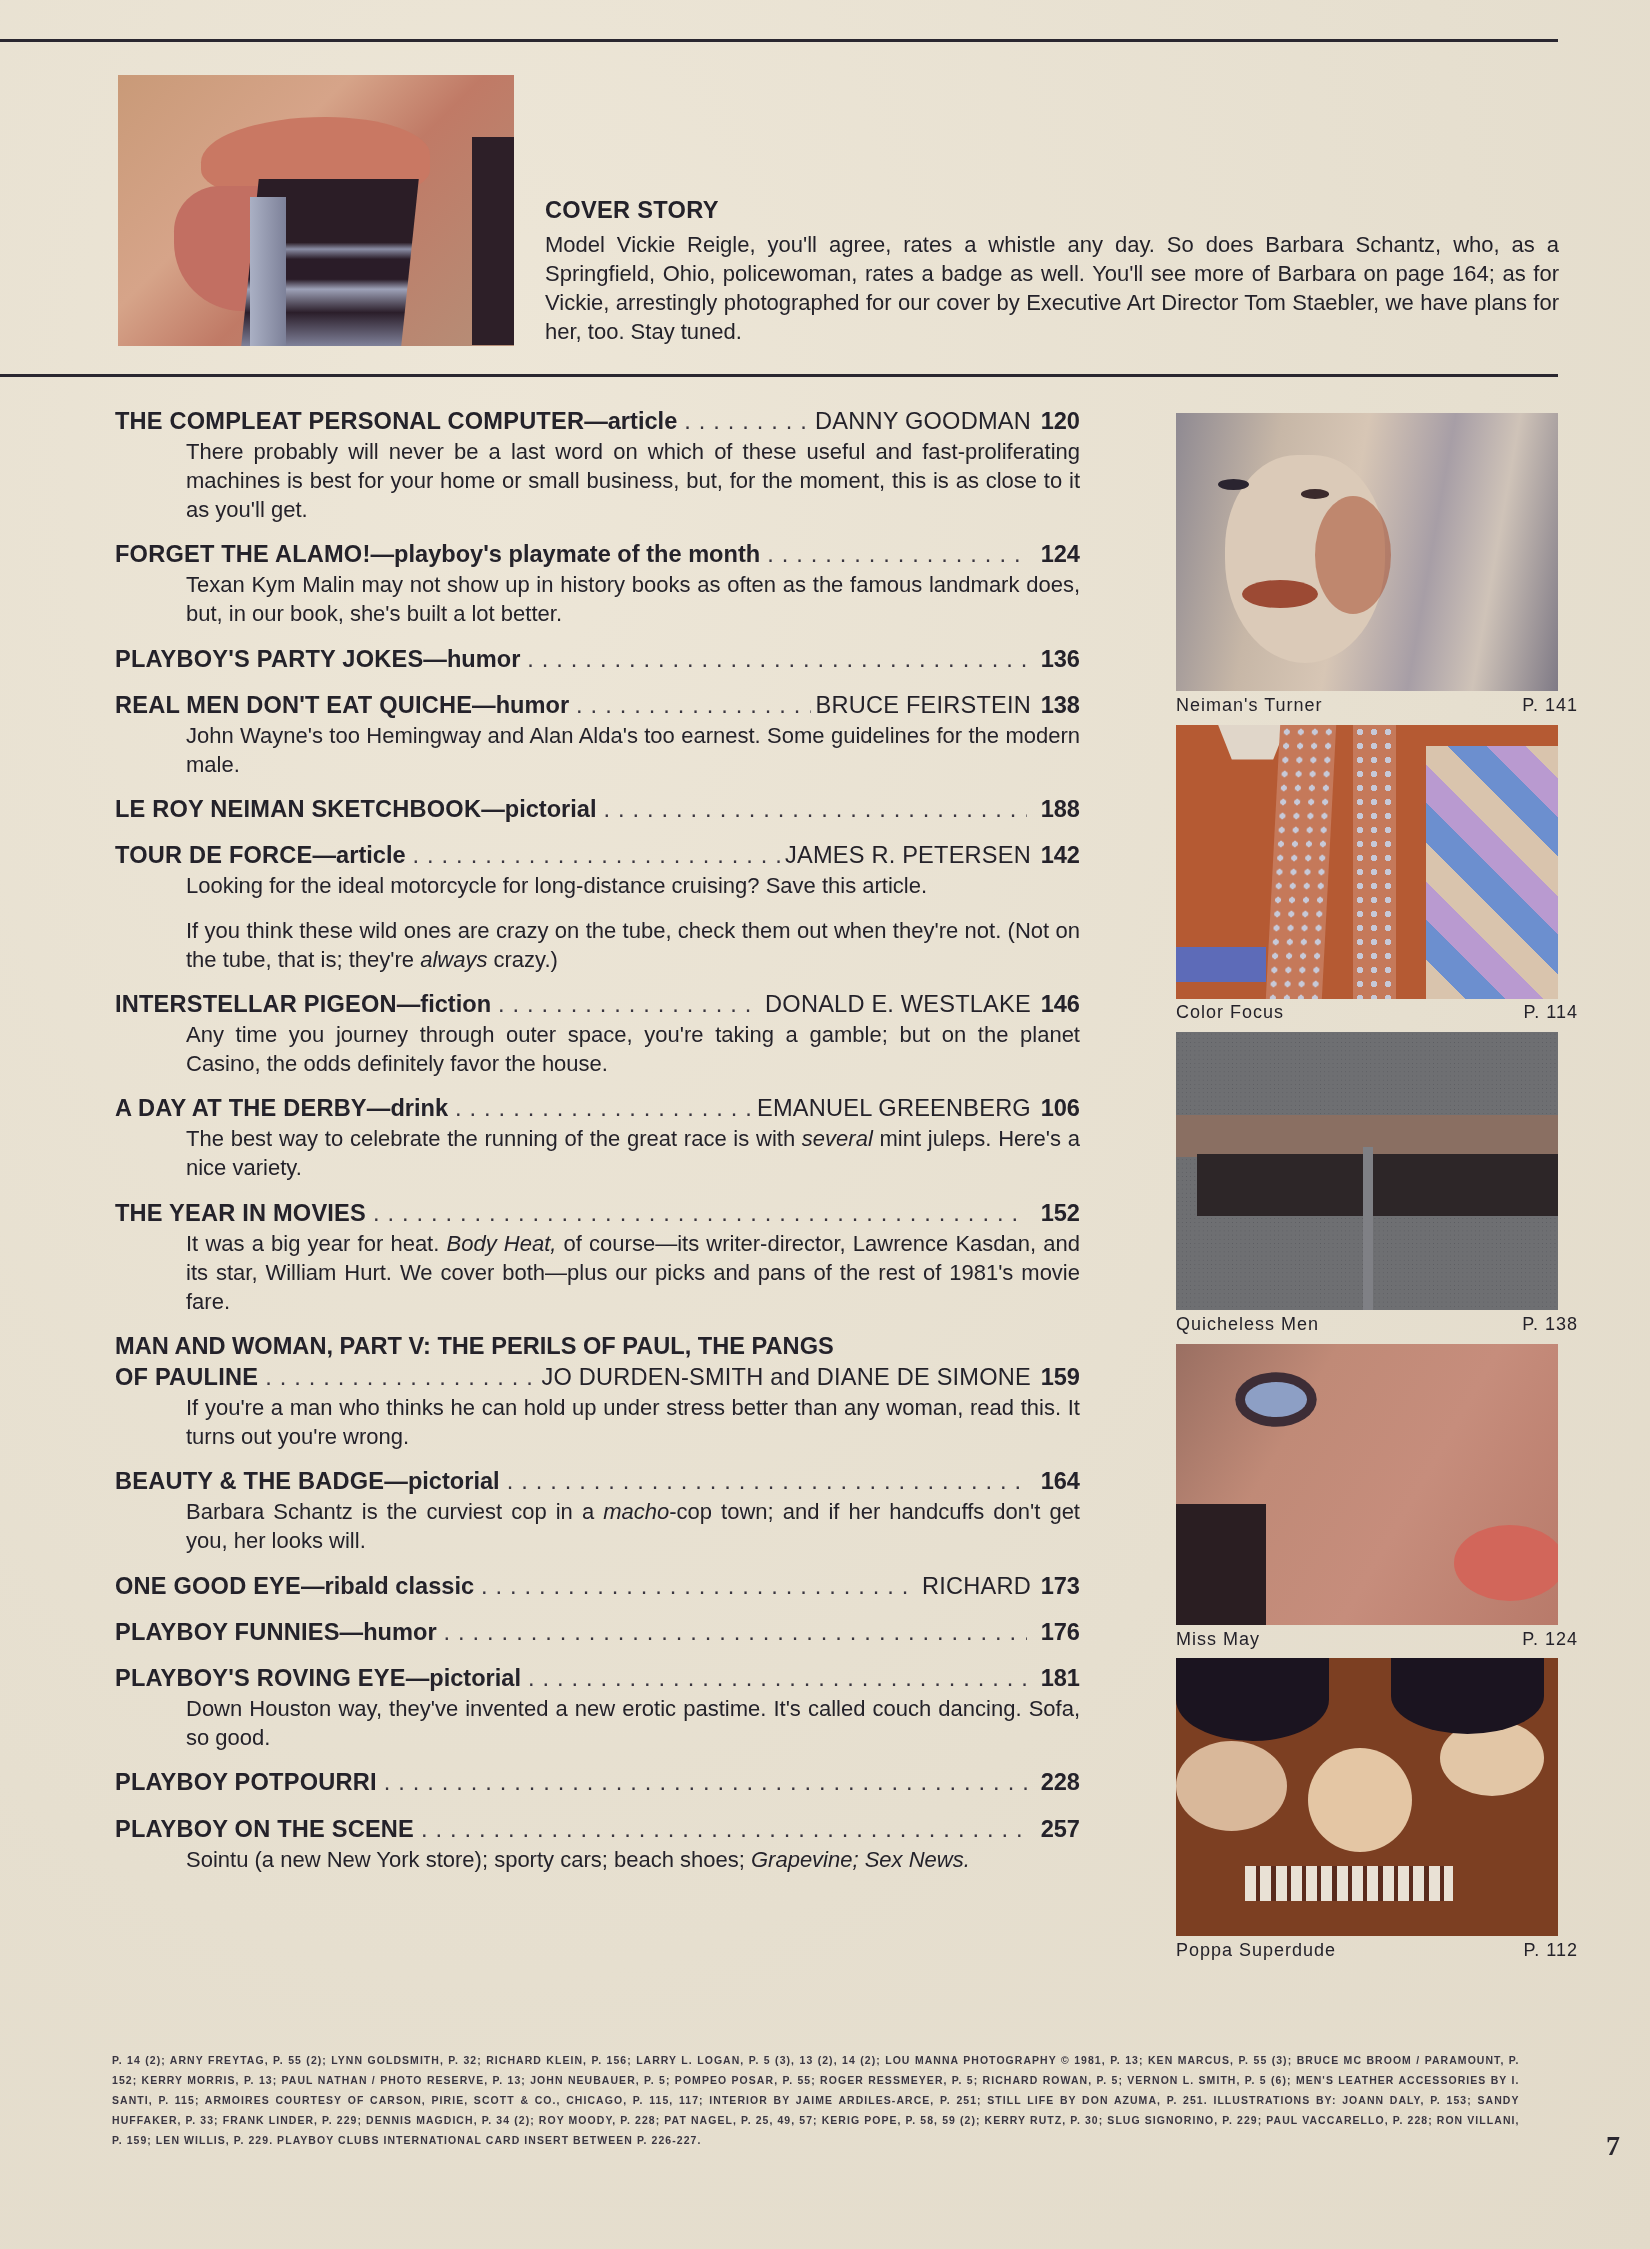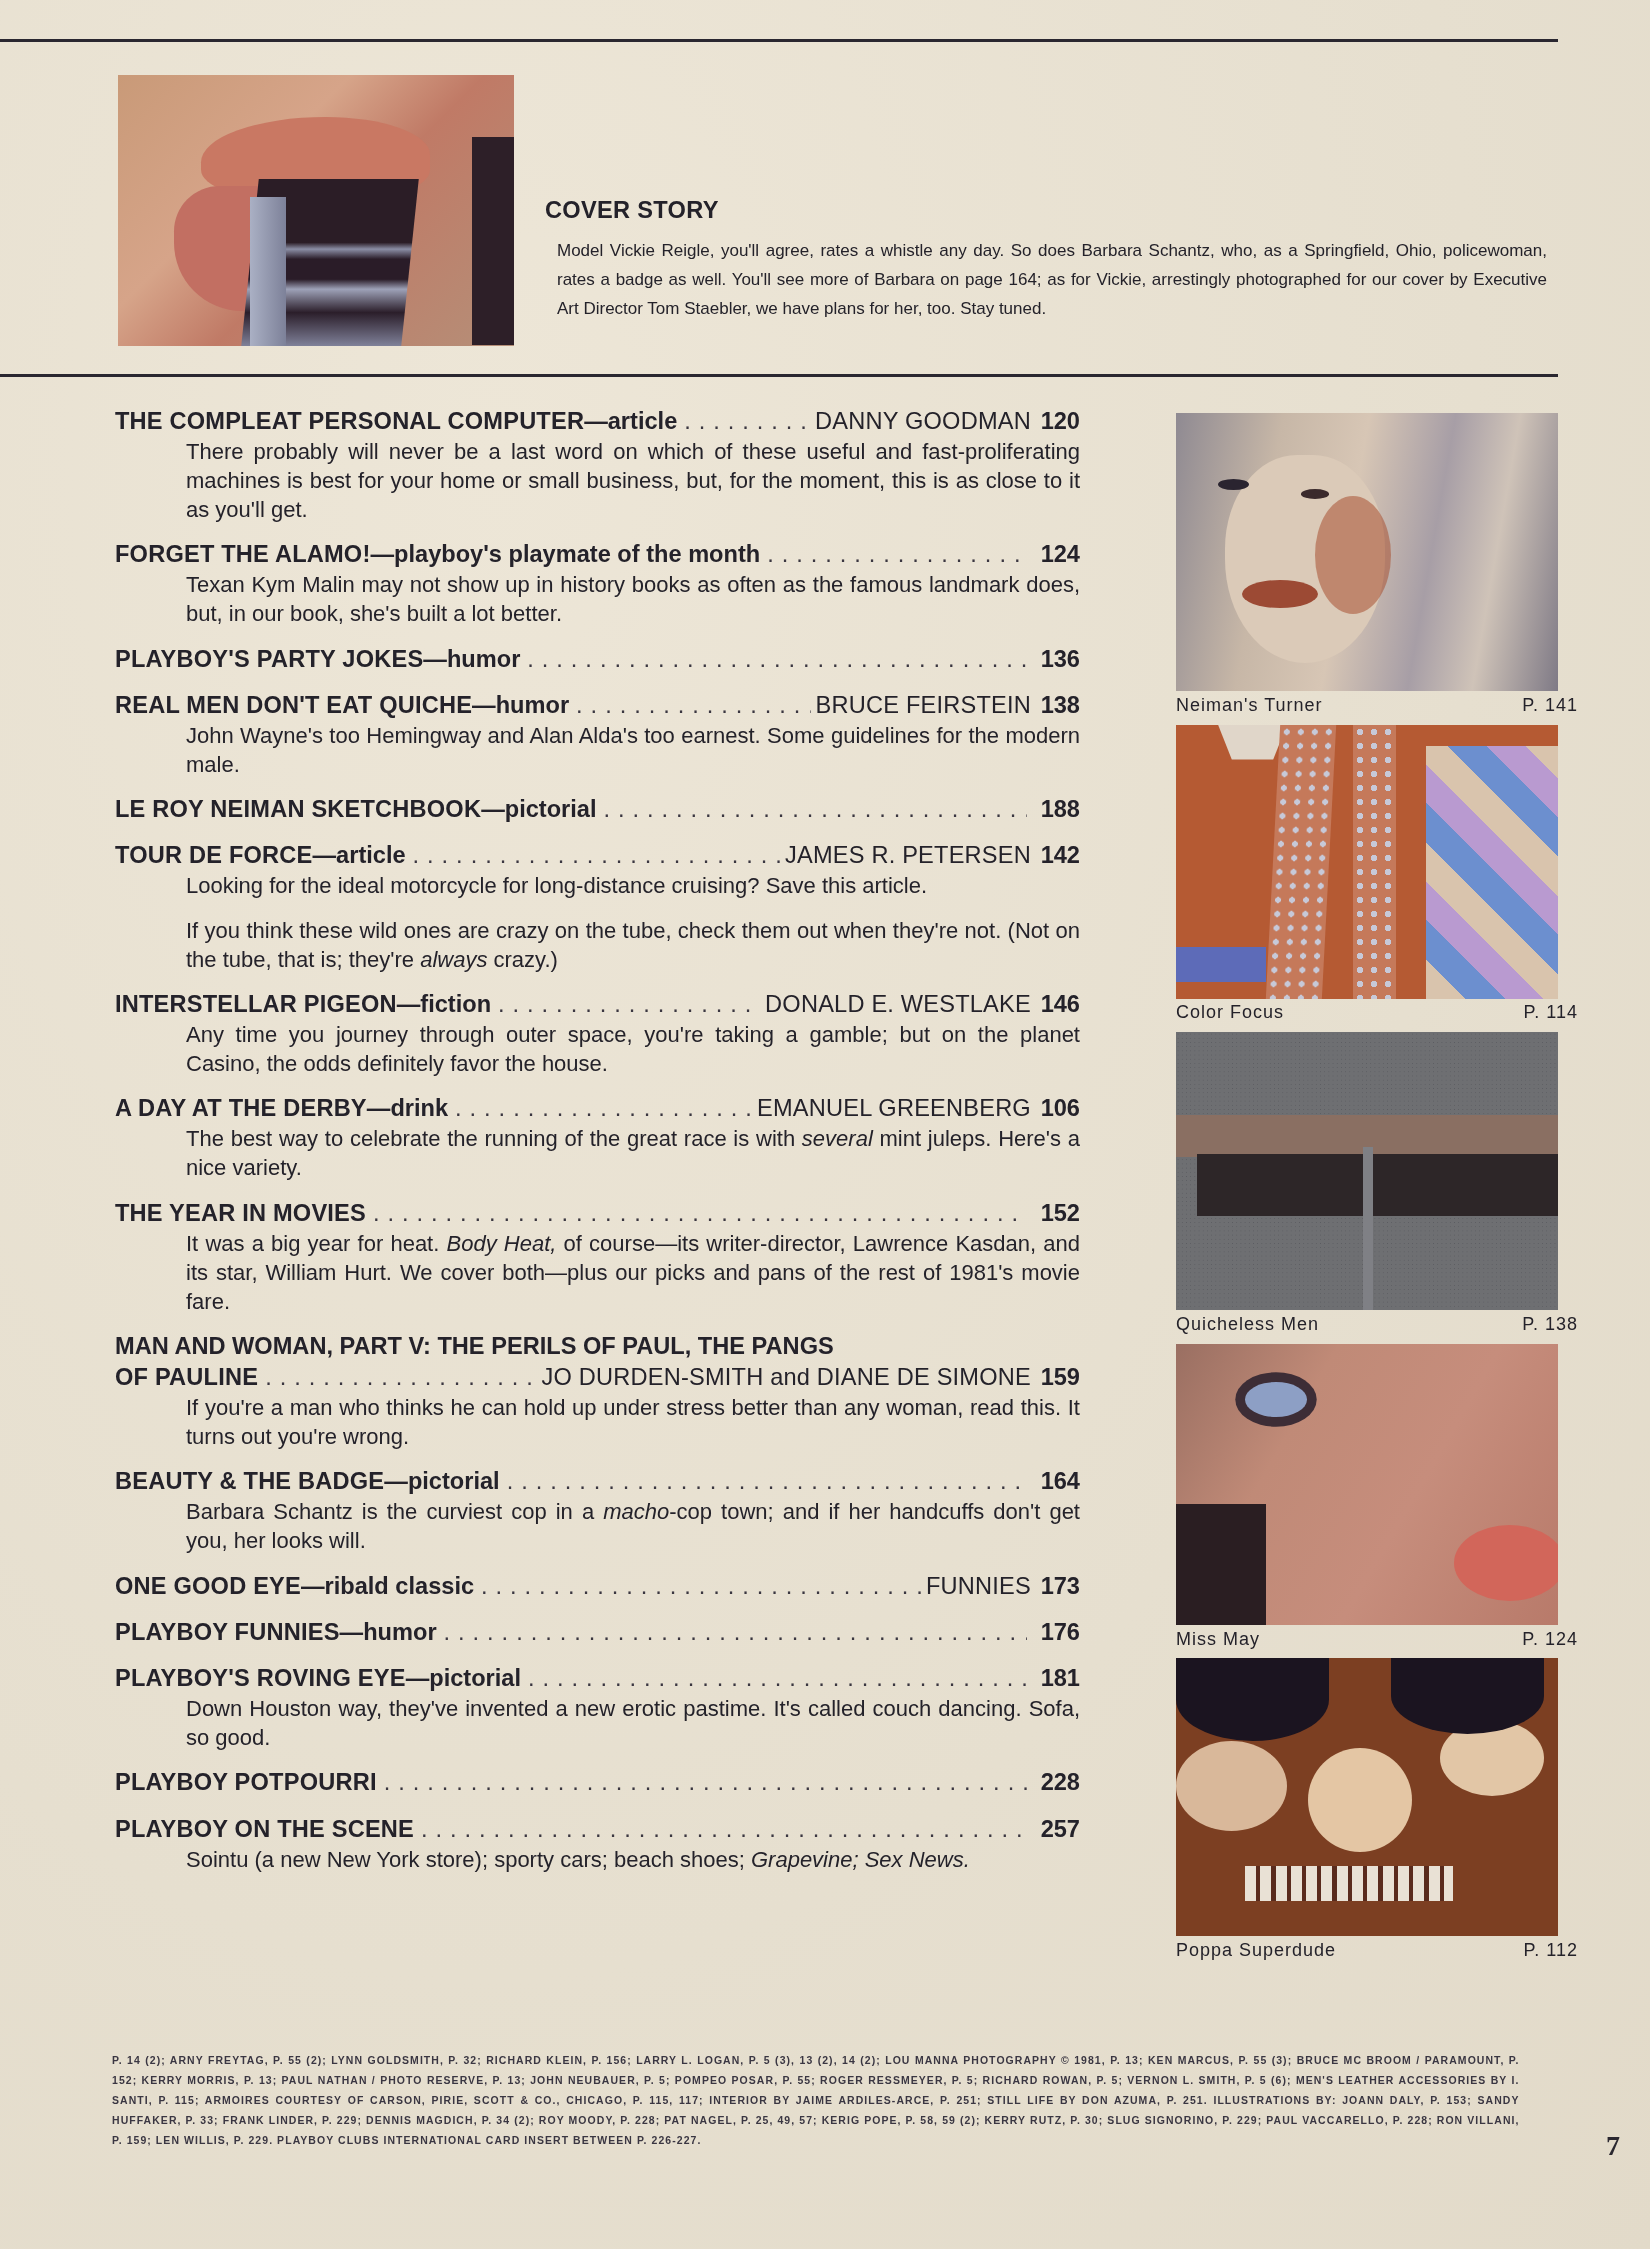--- a/index.html
+++ b/index.html
@@ -21,21 +21,21 @@
     overflow: hidden;
   }
   .cover-photo .lip-top { position:absolute; left:83px; top:42px; width:229px; height:83px; border-radius: 60% 50% 40% 40%; background: #c97863; }
   .cover-photo .lip-bot { position:absolute; left:56px; top:111px; width:125px; height:125px; border-radius: 40% 20% 50% 60%; background: #c26f62; }
   .cover-photo .gun { position:absolute; left:132px; top:104px; width:160px; height:167px; background: linear-gradient(180deg, #2b1d26 0%, #2b1d26 38%, #8b8ea5 42%, #2a1c28 48%, #2a1c28 60%, #9ea2b8 66%, #2b1e2a 80%, #7f8199 100%); transform: skewX(-6deg); }
   .cover-photo .gun-side { position:absolute; left:132px; top:122px; width:36px; height:149px; background: linear-gradient(90deg,#aab0c4,#7d8199); }
   .cover-photo .shadow { position:absolute; right:0; top:62px; width:42px; height:208px; background:#2d1f28; }
 
   .cover-text { position: absolute; left: 545px; top: 197px; width: 1014px; }
   .cover-title { font-weight: bold; font-size: 23.6px; letter-spacing: 0.3px; margin: 0 0 5.6px 0; }
-  .cover-body { font-size: 17px; line-height: 29px; text-align: justify; margin: 12px; }
+  .cover-body { font-size: 22px; line-height: 29px; text-align: justify; margin: 0; }
 
   
   .toc { position: absolute; left: 115px; top: 406px; width: 965px; }
   .entry { margin-bottom: 15.3px; }
   .head { display: flex; align-items: center; font-size: 23.6px; line-height: 31px; white-space: nowrap; }
   .head .title { font-weight: bold; letter-spacing: 0.2px; }
   .head .dash { font-weight: bold; }
   .head .kind { font-weight: bold; }
   .head .leader { flex: 1; overflow: hidden; margin: 0 4.2px 0 7px; letter-spacing: 4.9px; color: #3a3640; }
   .head .leader::before { content: ". . . . . . . . . . . . . . . . . . . . . . . . . . . . . . . . . . . . . . . . . . . . . . . . . . . . . . . . . . . . . . . . . . . . . . . . . . . . . . . . . . . . . . ."; letter-spacing: 0.7px; }
@@ -221,21 +221,21 @@
         <span class="page">164</span>
       </div>
       <div class="desc"><span>Barbara Schantz is the curviest cop in a</span> <i>macho</i><span>-cop town; and if her handcuffs don't get you, her looks will.</span></div>
     </div>
     <div class="entry">
       <div class="head">
         <span class="title">ONE GOOD EYE</span>
         <span class="dash">—</span>
         <span class="kind">ribald classic</span>
         <span class="leader"></span>
-        <span class="author">FUNNIES</span>
+        <span class="author">RICHARD</span>
         <span class="page">173</span>
       </div>
     </div>
     <div class="entry">
       <div class="head">
         <span class="title">PLAYBOY FUNNIES</span>
         <span class="dash">—</span>
         <span class="kind">humor</span>
         <span class="leader"></span>
         <span class="page">176</span>

